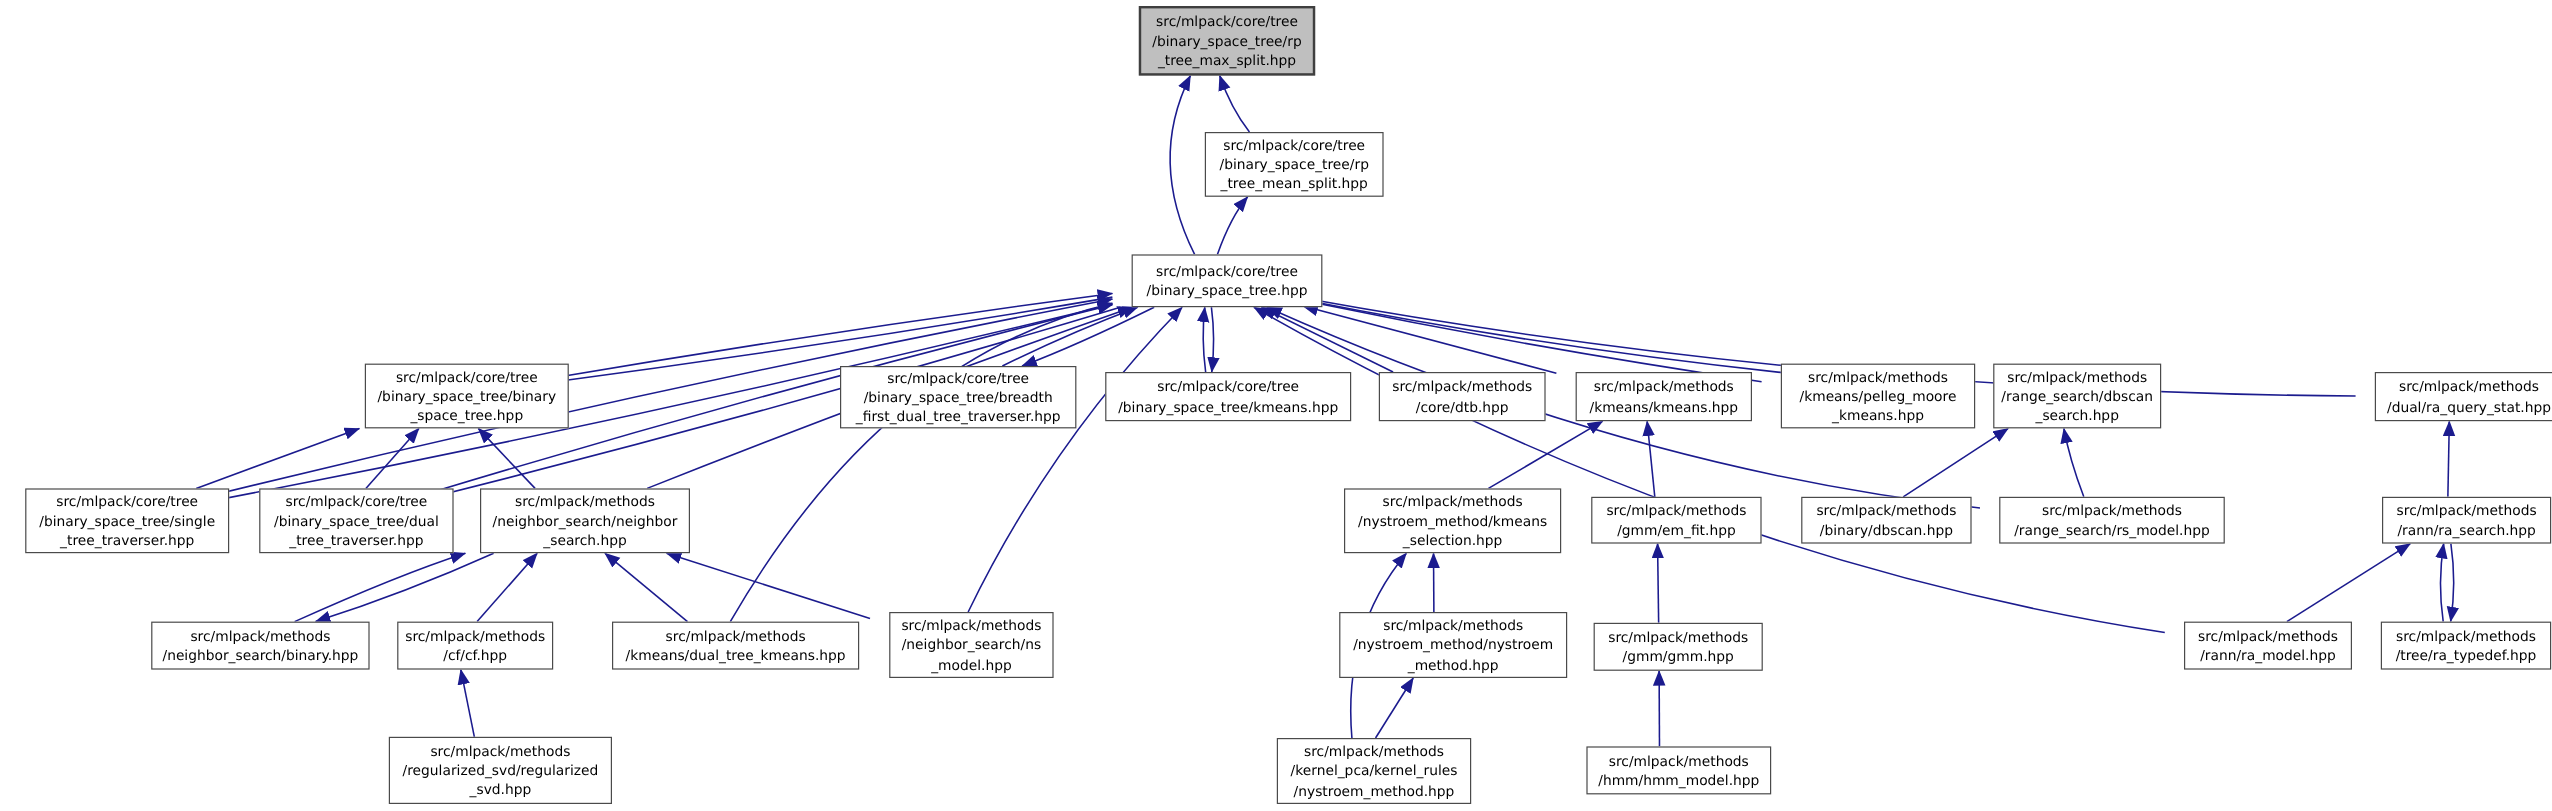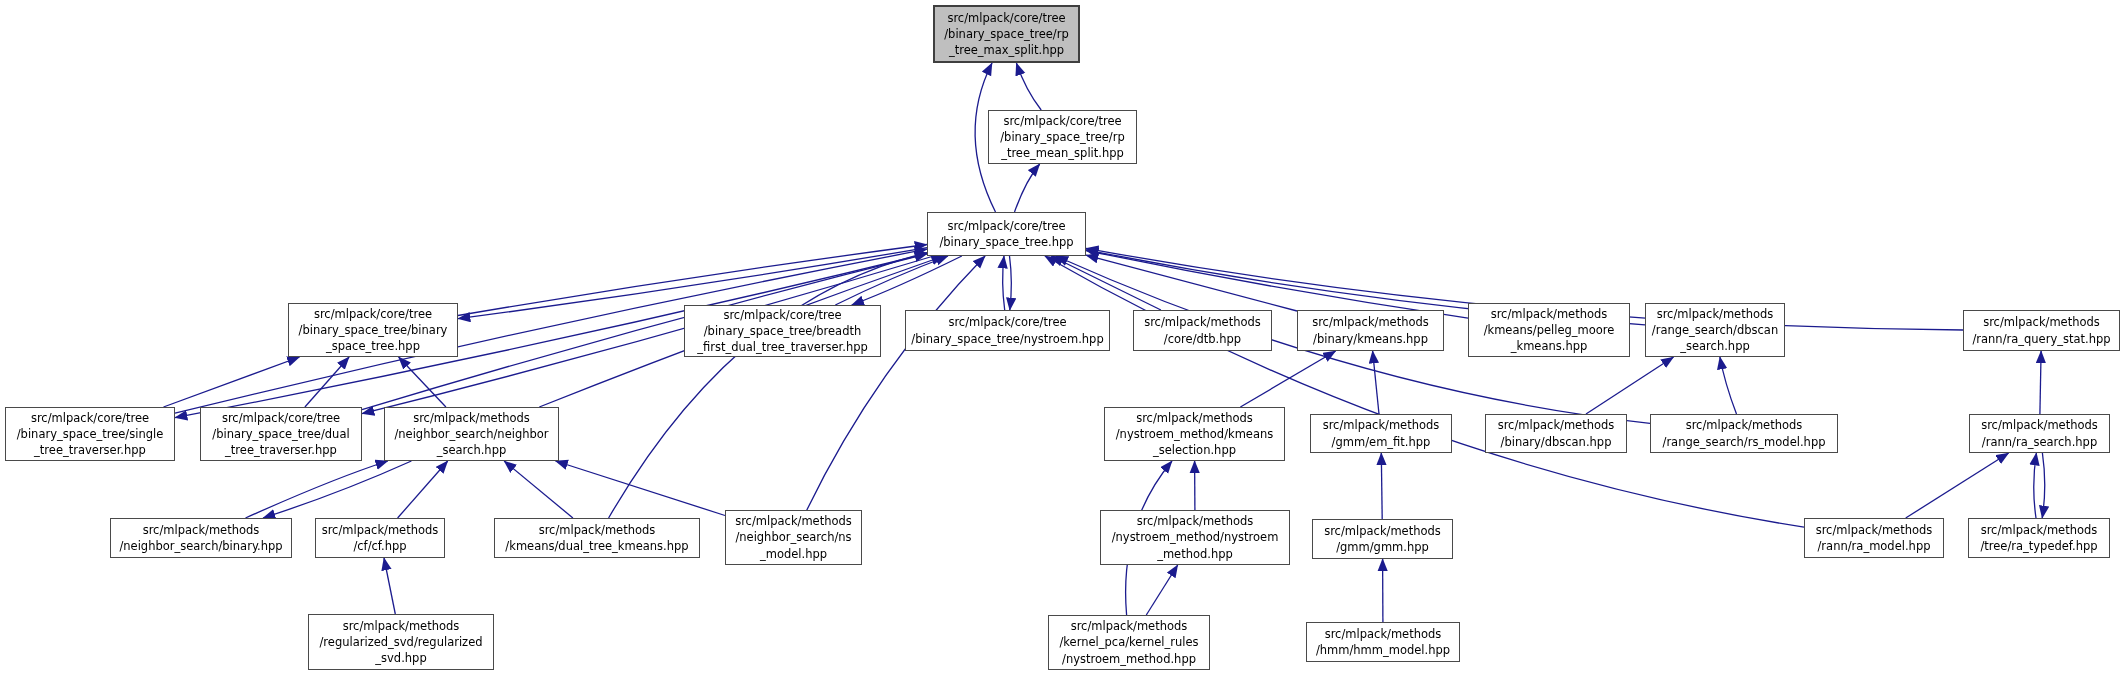--- a/index.html
+++ b/index.html
@@ -7,20 +7,21 @@
   #edge-layer{position:absolute;left:0;top:0;width:2127px;height:676px;}
   #nodes-layer{position:absolute;left:0;top:0;width:2127px;height:676px;}
   .node{
     position:absolute;
     display:flex;flex-direction:column;justify-content:center;align-items:center;
     background:#ffffff;border:1px solid #4a4a4a;
     font-family:"DejaVu Sans","Liberation Sans",sans-serif;
     font-size:11.5px;line-height:1.42;color:#000;
     text-align:center;box-sizing:border-box;white-space:nowrap;
     cursor:pointer;
+    margin-left:16px;
   }
   .node.root{background:#bfbfbf;border:2px solid #3f3f3f;cursor:default;}
   .node span{display:block;}
 </style>
 </head>
 <body>
 
 <div id="canvas">
   <svg id="edge-layer" xmlns="http://www.w3.org/2000/svg" viewBox="0 0 2127 676">
       <defs>
@@ -94,43 +95,43 @@
         <span>/binary_space_tree/binary</span>
         <span>_space_tree.hpp</span>
       </div>
       <div class="node" style="left: 684px; top: 305px; width: 197px; height: 52px;">
         <span>src/mlpack/core/tree</span>
         <span>/binary_space_tree/breadth</span>
         <span>_first_dual_tree_traverser.hpp</span>
       </div>
       <div class="node" style="left: 905px; top: 310px; width: 205px; height: 41px;">
         <span>src/mlpack/core/tree</span>
-        <span>/binary_space_tree/nystroem.hpp</span>
+        <span>/binary_space_tree/kmeans.hpp</span>
       </div>
       <div class="node" style="left: 1133px; top: 310px; width: 139px; height: 41px;">
         <span>src/mlpack/methods</span>
         <span>/core/dtb.hpp</span>
       </div>
       <div class="node" style="left: 1297px; top: 310px; width: 147px; height: 41px;">
         <span>src/mlpack/methods</span>
-        <span>/binary/kmeans.hpp</span>
+        <span>/kmeans/kmeans.hpp</span>
       </div>
       <div class="node" style="left: 1468px; top: 303px; width: 162px; height: 54px;">
         <span>src/mlpack/methods</span>
         <span>/kmeans/pelleg_moore</span>
         <span>_kmeans.hpp</span>
       </div>
       <div class="node" style="left: 1645px; top: 303px; width: 140px; height: 54px;">
         <span>src/mlpack/methods</span>
         <span>/range_search/dbscan</span>
         <span>_search.hpp</span>
       </div>
       <div class="node" style="left: 1963px; top: 310px; width: 157px; height: 41px;">
         <span>src/mlpack/methods</span>
-        <span>/rann/ra_query_stat.hpp</span>
+        <span>/dual/ra_query_stat.hpp</span>
       </div>
       <div class="node" style="left: 5px; top: 407px; width: 170px; height: 54px;">
         <span>src/mlpack/core/tree</span>
         <span>/binary_space_tree/single</span>
         <span>_tree_traverser.hpp</span>
       </div>
       <div class="node" style="left: 200px; top: 407px; width: 162px; height: 54px;">
         <span>src/mlpack/core/tree</span>
         <span>/binary_space_tree/dual</span>
         <span>_tree_traverser.hpp</span>

